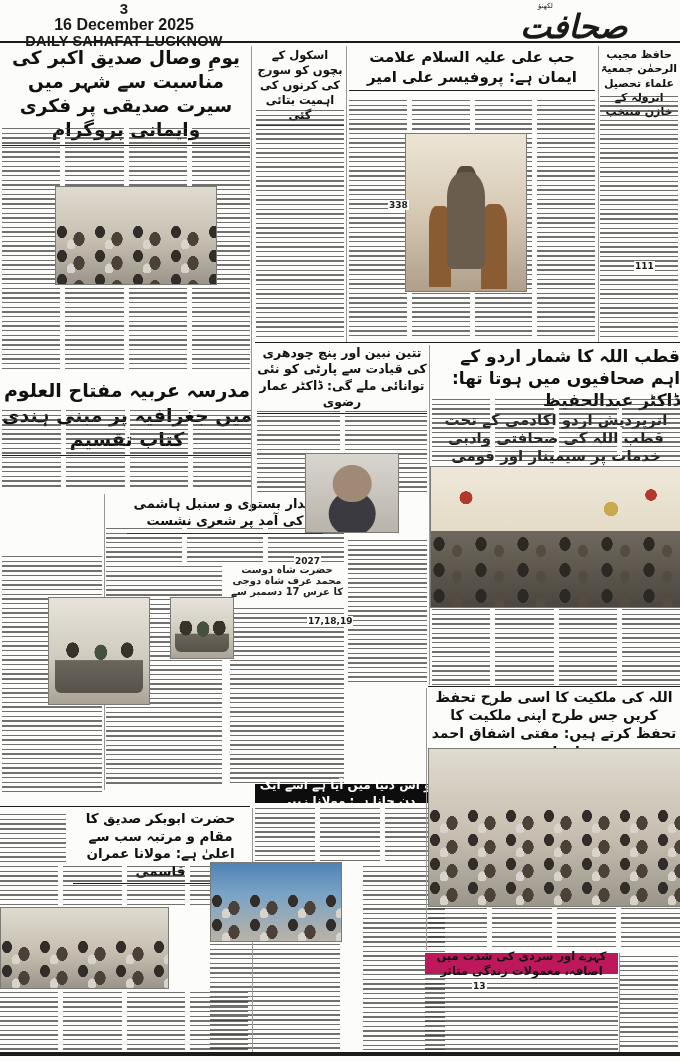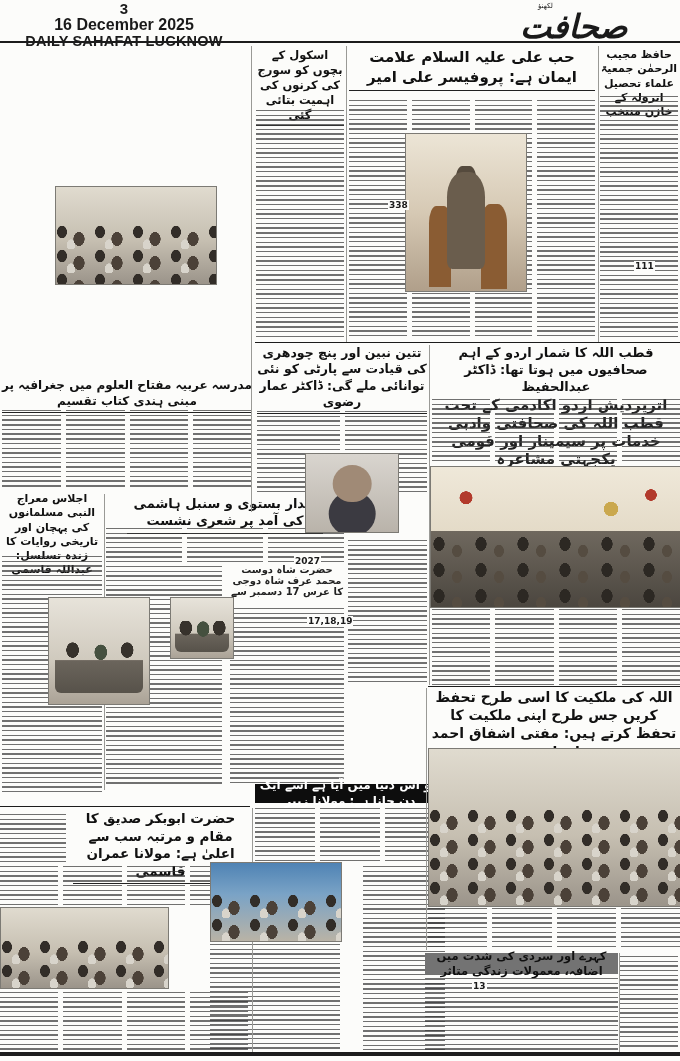--- a/index.html
+++ b/index.html
@@ -23,21 +23,21 @@
   .hl-u{border-bottom:1.6px solid #222;padding-bottom:3px;}
   .sub{font-weight:700;text-align:center;color:#222;}
   .body{display:flex;gap:5px;}
   .fl{flex:1;opacity:.72;
       background-image:repeating-linear-gradient(to bottom,#3a3a3a 0px,#3a3a3a 1.4px,
       rgba(0,0,0,0) 1.4px,rgba(0,0,0,0) 4.7px);}
   .blockfl{position:absolute;opacity:.72;
       background-image:repeating-linear-gradient(to bottom,#3a3a3a 0px,#3a3a3a 1.4px,
       rgba(0,0,0,0) 1.4px,rgba(0,0,0,0) 4.7px);}
   .bar-black{background:#0d0d0d;color:#fff;display:flex;align-items:center;justify-content:center;}
-  .bar-grey{background:#737373;color:#111;display:flex;align-items:center;justify-content:center;}
+  .bar-grey{background:#be185d;color:#111;display:flex;align-items:center;justify-content:center;}
   .num{position:absolute;font-size:9px;font-weight:bold;background:#fcfcfa;padding:0 1px;
        font-family:"DejaVu Sans",sans-serif;direction:ltr;z-index:4;}
   
   .photo{position:absolute;border:1px solid #7c7a74;overflow:hidden;background:#c9c3b6;z-index:3;}
   .photo::before{content:"";position:absolute;inset:0;
        background:linear-gradient(180deg,#e0dbcf 0%,#c6bfb1 55%,#9b948a 100%);}
   .ph-crowd::after{content:"";position:absolute;left:-5px;right:-5px;bottom:-3px;height:64%;
        background-image:
         radial-gradient(ellipse 7px 9px at 11px 7px,#322d28 68%,rgba(50,45,40,0) 72%),
         radial-gradient(ellipse 8px 10px at 28px 14px,#4b4138 68%,rgba(75,65,56,0) 72%),
@@ -80,20 +80,29 @@
     <div class="hdr-num">3</div>
     <div class="hdr-date">16 December 2025</div>
     <div class="hdr-paper">DAILY SAHAFAT LUCKNOW</div>
   </div>
   <div class="masthead">
     <span class="city">لکھنؤ</span>
     <span class="logo">صحافت</span>
   </div>
   <div class="hrule" style="left:0;top:41px;width:680px;height:2px;"></div>
 
+  <div class="art" style="left:2px;top:46px;width:248px;height:328px;">
+    <div class="hl hl-u" style="font-size:18.5px;">یومِ وصال صدیق اکبر کی مناسبت سے شہر میں سیرت صدیقی پر فکری وایمانی پروگرام</div>
+    <div class="body" style="position:absolute;left:0;right:0;top:82px;bottom:2px;">
+      <div class="fl"></div>
+        <div class="fl"></div>
+        <div class="fl"></div>
+        <div class="fl"></div>
+    </div>
+  </div>
   <div class="photo ph-crowd" style="left:55px;top:186px;width:160px;height:97px;"></div>
 
   <div class="art" style="left:256px;top:48px;width:88px;height:292px;">
     <div class="hl" style="font-size:11.5px;border-bottom:1px solid #333;padding-bottom:2px;">اسکول کے بچوں کو سورج کی کرنوں کی اہمیت بتائی گئی</div>
     <div class="body" style="position:absolute;left:0;right:0;top:62px;bottom:0;">
       <div class="fl"></div>
     </div>
   </div>
 
   <div class="art" style="left:349px;top:48px;width:246px;height:292px;">
@@ -112,21 +121,21 @@
     <div class="hl" style="font-size:11px;">حافظ مجیب الرحمٰن جمعیۃ علماء تحصیل اترولہ کے خازن منتخب</div>
     <div class="body" style="position:absolute;left:0;right:0;top:48px;bottom:0;">
       <div class="fl"></div>
     </div>
   </div>
   <span class="num" style="left:634px;top:261px;">111</span>
 
   <div class="hrule" style="left:255px;top:342px;width:425px;height:1px;"></div>
 
   <div class="art" style="left:432px;top:345px;width:248px;height:340px;">
-    <div class="hl" style="font-size:13px;">قطب اللہ کا شمار اردو کے اہم صحافیوں میں ہوتا تھا: ڈاکٹر عبدالحفیظ</div>
+    <div class="hl" style="font-size:17px;text-align:right;">قطب اللہ کا شمار اردو کے اہم صحافیوں میں ہوتا تھا: ڈاکٹر عبدالحفیظ</div>
     <div class="sub" style="font-size:15px;border-bottom:1px solid #555;padding-bottom:6px;">اترپردیش اردو اکادمی کے تحت قطب اللہ کی صحافتی وادبی خدمات پر سیمینار اور قومی یکجہتی مشاعرہ</div>
     <div class="body" style="position:absolute;left:0;right:0;top:54px;height:64px;">
       <div class="fl"></div>
         <div class="fl"></div>
         <div class="fl"></div>
         <div class="fl"></div>
     </div>
     <div class="body" style="position:absolute;left:0;right:0;top:264px;bottom:0;">
       <div class="fl"></div>
         <div class="fl"></div>
@@ -141,31 +150,30 @@
     <div class="body" style="position:absolute;left:0;right:0;top:66px;bottom:0;">
       <div class="fl"></div>
         <div class="fl"></div>
     </div>
   </div>
   <div class="photo ph-portrait" style="left:305px;top:453px;width:92px;height:78px;"></div>
   <div class="blockfl" style="left:348px;top:540px;width:79px;height:146px;"></div>
   <span class="num" style="left:294px;top:556px;">2027</span>
 
   <div class="art" style="left:2px;top:378px;width:250px;height:112px;">
-    <div class="hl hl-u" style="font-size:12px;">مدرسہ عربیہ مفتاح العلوم میں جغرافیہ پر مبنی ہندی کتاب تقسیم</div>
+    <div class="hl hl-u" style="font-size:19px;">مدرسہ عربیہ مفتاح العلوم میں جغرافیہ پر مبنی ہندی کتاب تقسیم</div>
     <div class="body" style="position:absolute;left:0;right:0;top:32px;bottom:0;">
       <div class="fl"></div>
         <div class="fl"></div>
         <div class="fl"></div>
         <div class="fl"></div>
     </div>
   </div>
 
   <div class="art" style="left:2px;top:492px;width:100px;height:300px;">
-    <div class="hl" style="font-size:11px;">اجلاس معراج النبی مسلمانوں کی پہچان اور تاریخی روایات کا زندہ تسلسل: عبداللہ قاسمی</div>
     <div class="body" style="position:absolute;left:0;right:0;top:64px;bottom:0;">
       <div class="fl"></div>
     </div>
   </div>
 
   <div class="art" style="left:106px;top:496px;width:238px;height:292px;">
     <div class="hl hl-u" style="font-size:13px;width:196px;margin:0 auto;">دیدار بستوی و سنبل ہاشمی کی آمد پر شعری نشست</div>
     <div class="sub" style="position:absolute;right:0;top:68px;width:114px;font-size:10px;">حضرت شاہ دوست محمد عرف شاہ دوجی کا عرس 17 دسمبر سے</div>
     <div class="body" style="position:absolute;left:0;right:0;top:32px;height:34px;">
       <div class="fl"></div>

